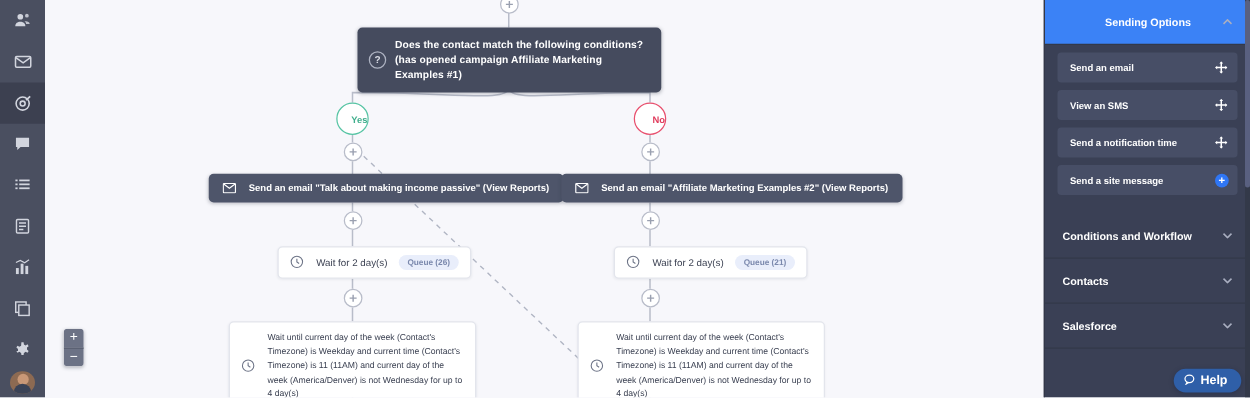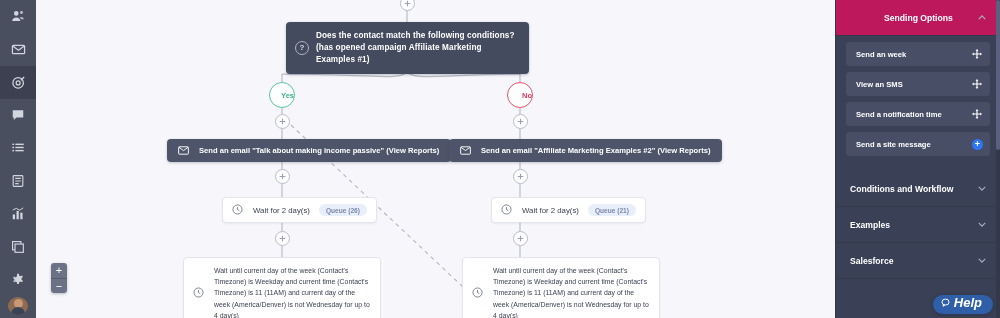--- a/index.html
+++ b/index.html
@@ -146,21 +146,21 @@
     border-left: 1px solid #323748;
   }
   .panel-scroll { position: absolute; right: 0; top: 0; width: 4px; height: 318px; background: #333949; }
   .panel-scroll i { display:block; width: 4px; height: 150px; background: #596080; border-radius: 2px; }
 
   .sect-head {
     height: 36px; display: flex; align-items: center; justify-content: space-between;
     padding: 0 14px; color: #ffffff; font-size: 8.6px; font-weight: bold;
     border-bottom: 1px solid #333949;
   }
-  .sect-head.open { background: #be185d; padding-left: 48px; }
+  .sect-head.open { background: #3b82f6; padding-left: 48px; }
   .chev { color: #a9aec0; font-size: 8px; line-height: 1; }
 
   .opt-list { padding: 6px 10px 9px 10px; }
   .opt-item {
     position: relative;
     height: 24px; margin-bottom: 6px;
     background: #474e66; border-radius: 3px;
     display: flex; align-items: center;
     padding: 0 28px 0 10px;
     color: #ffffff; font-size: 7.6px; font-weight: bold;
@@ -175,24 +175,23 @@
     background: #2f76f5; color: #fff;
     font-size: 9px; line-height: 10px; text-align: center;
   }
 
   
   #help-btn {
     position: absolute; right: 7px; bottom: 4px;
     background: #2f5fa8; color: #ffffff;
     border-radius: 12px; height: 19px;
     padding: 0 11px 0 8px;
-    display: flex; gap: 4px;
-    font-size: 13px; font-weight: bold;
+    display: flex; align-items: center; gap: 4px;
+    font-size: 10px; font-weight: bold;
     box-shadow: 0 1px 4px rgba(20,30,60,.35);
-    font-style: italic;
   }
 </style>
 </head>
 <body>
 
 <div id="app">
 
   <div id="rail">
     <div class="rail-btn">
       <svg width="14" height="14" viewBox="0 0 16 16" fill="currentColor">
@@ -414,21 +413,21 @@
       <span>Sending Options</span>
       <span class="chev">
         <svg width="8" height="5" viewBox="0 0 10 6" fill="none" stroke="currentColor" stroke-width="1.5">
             <path d="M1 5l4-4 4 4"></path>
           </svg>
       </span>
     </div>
 
     <div class="opt-list">
       <div class="opt-item">
-        <span>Send an week</span>
+        <span>Send an email</span>
         <span class="handle">
           <svg width="10" height="10" viewBox="0 0 12 12" fill="currentColor">
               <path d="M6 0 4.2 2.1h1.1v3.2H2.1V4.2L0 6l2.1 1.8V6.7h3.2v3.2H4.2L6 12l1.8-2.1H6.7V6.7h3.2v1.1L12 6 9.9 4.2v1.1H6.7V2.1h1.1z"></path>
             </svg>
         </span>
       </div>
       <div class="opt-item">
         <span>View an SMS</span>
         <span class="handle">
           <svg width="10" height="10" viewBox="0 0 12 12" fill="currentColor">
@@ -453,21 +452,21 @@
     <div class="sect-head">
       <span>Conditions and Workflow</span>
       <span class="chev">
         <svg width="8" height="5" viewBox="0 0 10 6" fill="none" stroke="currentColor" stroke-width="1.5">
             <path d="M1 1l4 4 4-4"></path>
           </svg>
       </span>
     </div>
 
     <div class="sect-head">
-      <span>Examples</span>
+      <span>Contacts</span>
       <span class="chev">
         <svg width="8" height="5" viewBox="0 0 10 6" fill="none" stroke="currentColor" stroke-width="1.5">
             <path d="M1 1l4 4 4-4"></path>
           </svg>
       </span>
     </div>
 
     <div class="sect-head">
       <span>Salesforce</span>
       <span class="chev">

